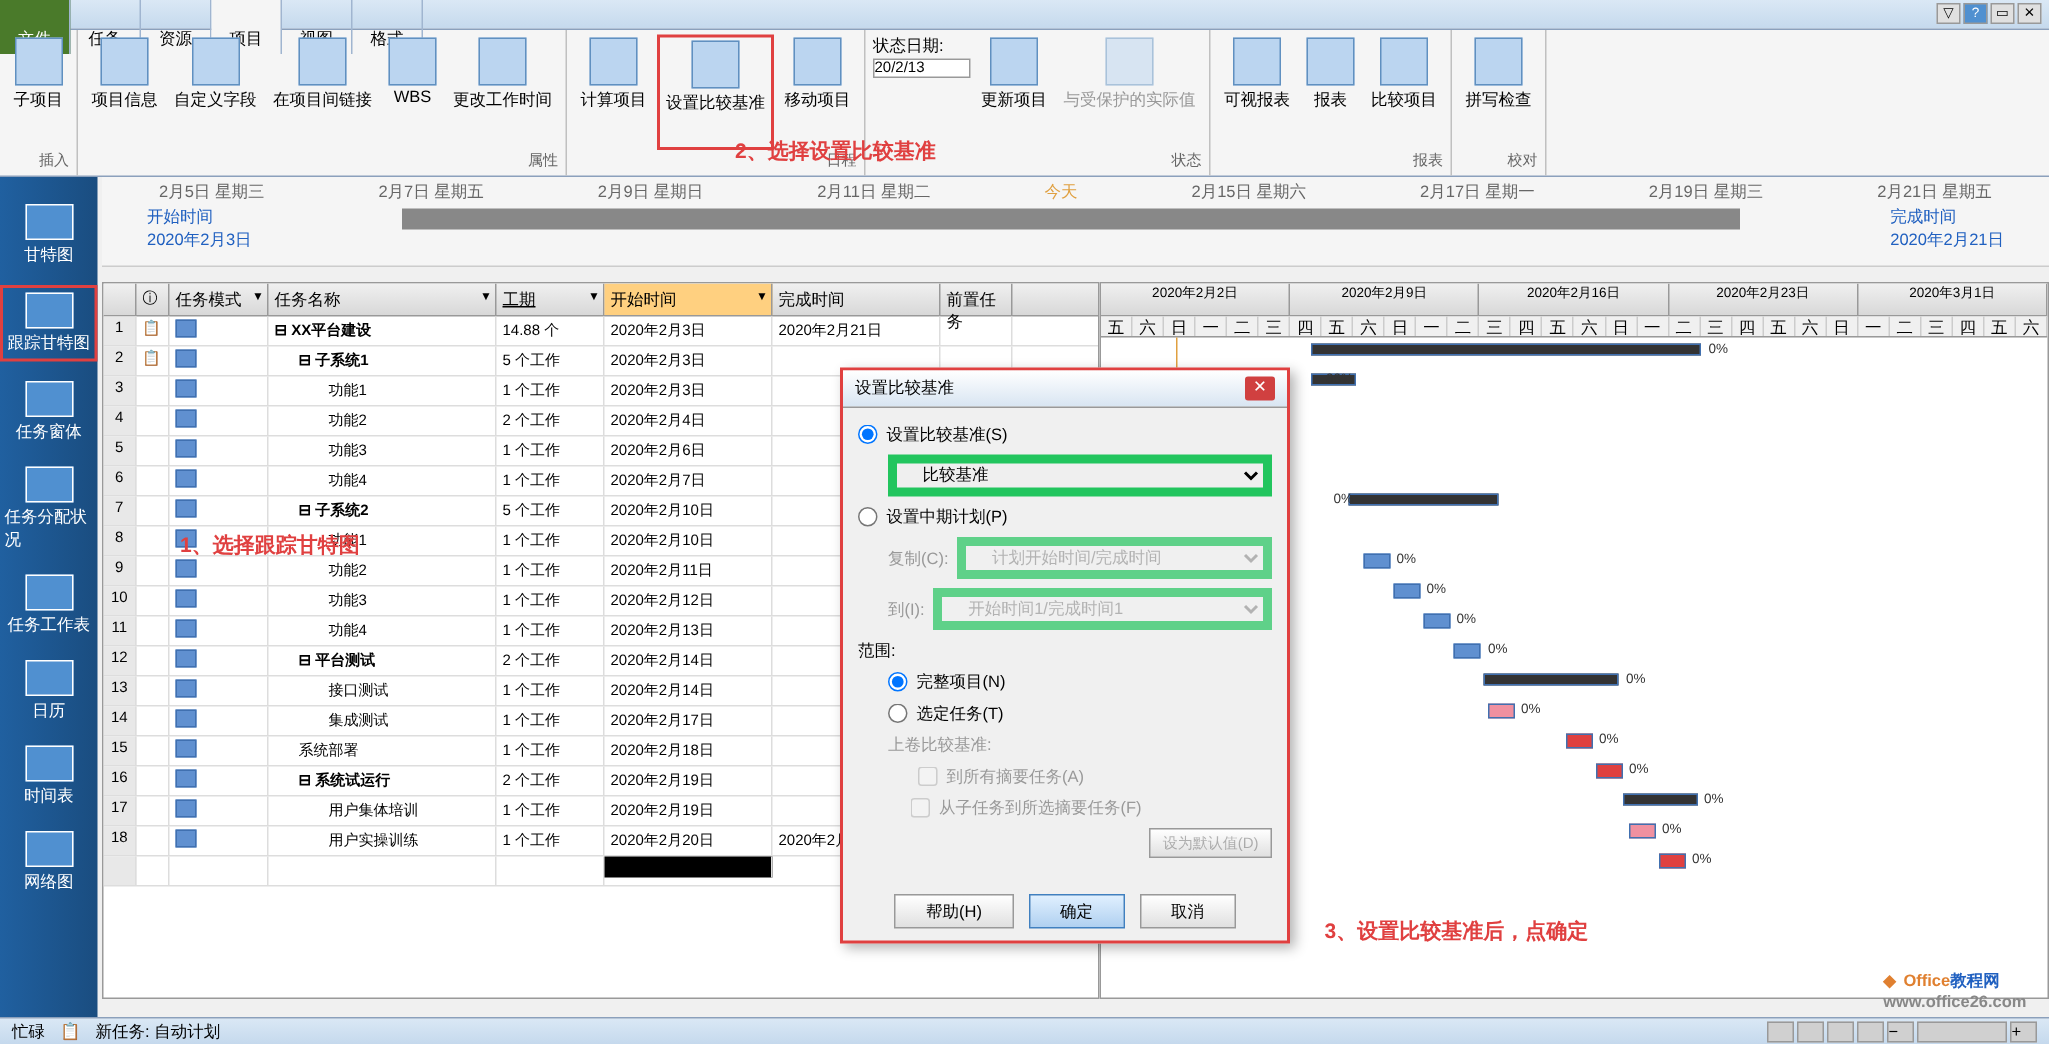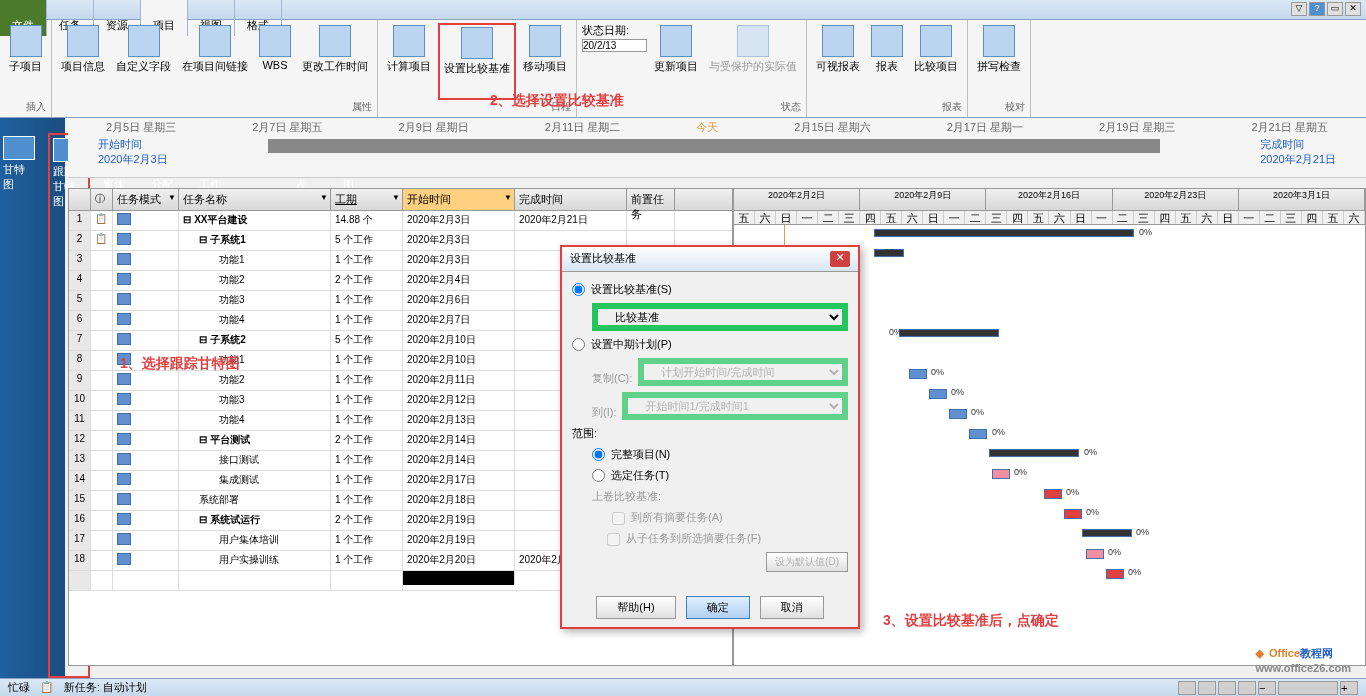--- a/index.html
+++ b/index.html
@@ -24,21 +24,21 @@
     .status-date { display: flex; flex-direction: column; gap: 1px; font-size: 10px; }
     .status-date input { width: 65px; font-size: 10px; border: 1px solid #999; }
     
     
     .annotation { position: absolute; color: #e04040; font-size: 14px; font-weight: bold; z-index: 50; }
     .ann1 { left: 120px; top: 355px; }
     .ann2 { left: 490px; top: 92px; }
     .ann3 { left: 883px; top: 612px; }
     
     
-    .side-nav { position: absolute; left: 0; top: 118px; width: 65px; height: 560px; background: linear-gradient(90deg, #2060a0, #1a4d80); display: flex; flex-direction: row; padding-top: 15px; gap: 10px; }
+    .side-nav { position: absolute; left: 0; top: 118px; width: 65px; height: 560px; background: linear-gradient(90deg, #2060a0, #1a4d80); display: flex; flex-direction: column; padding-top: 15px; gap: 10px; }
     .side-item { display: flex; flex-direction: column; align-items: center; color: white; font-size: 10px; padding: 3px; cursor: pointer; }
     .side-item.highlighted { border: 2px solid #e04040; }
     .side-icon { width: 32px; height: 24px; background: #5090d0; border: 1px solid #fff; margin-bottom: 2px; }
     
     
     .timeline-header { position: absolute; left: 68px; top: 118px; right: 0; height: 60px; background: #f5f5f5; border-bottom: 1px solid #ccc; }
     .date-labels { display: flex; justify-content: space-around; font-size: 10px; color: #666; padding: 2px 0; }
     .date-labels .today { color: #e0a040; }
     .timeline-bar { height: 14px; background: #888; margin: 2px 100px; }
     .start-end { display: flex; justify-content: space-between; padding: 0 30px; }
@@ -76,21 +76,21 @@
     .gantt-today { position: absolute; width: 1px; background: #e0a040; top: 0; bottom: 0; }
     
     
     .dialog { position: absolute; left: 560px; top: 245px; width: 300px; background: #f0f0f0; border: 2px solid #e04040; box-shadow: 3px 3px 8px rgba(0,0,0,0.3); z-index: 100; }
     .dialog-title { background: linear-gradient(#fff, #d8e5f2); padding: 4px 8px; display: flex; justify-content: space-between; border-bottom: 1px solid #999; }
     .dialog-close { width: 20px; height: 16px; background: #d04040; color: white; text-align: center; cursor: pointer; border-radius: 2px; }
     .dialog-body { padding: 10px; }
     .dialog-row { display: flex; align-items: center; margin-bottom: 6px; gap: 6px; }
     .dialog-row label { font-size: 11px; }
     .dialog-row select, .dialog-row input[type=text] { flex: 1; border: 6px solid #22c55e; padding: 1px 13px; font-size: 11px; }
-    .dialog-row.disabled { color: #999; align-items: flex-end; }
+    .dialog-row.disabled { color: #999; }
     .dialog-row.disabled select { background: #f0f0f0; color: #999; }
     .dialog-indent { margin-left: 20px; }
     .dialog-buttons { display: flex; justify-content: center; gap: 10px; padding: 8px; }
     .dlg-btn { padding: 3px 20px; border: 1px solid #999; background: linear-gradient(#fff, #e0e0e0); cursor: pointer; font-size: 11px; }
     .dlg-btn.primary { border: 1px solid #4080c0; background: linear-gradient(#e0f0ff, #b0d0f0); }
     .dlg-btn.right { margin-left: auto; font-size: 10px; padding: 2px 8px; }
     
     
     .status-bar { position: absolute; bottom: 0; left: 0; right: 0; height: 18px; background: linear-gradient(#dae8f5, #c5d9ed); border-top: 1px solid #8ba0bc; display: flex; align-items: center; padding: 0 8px; font-size: 10px; gap: 10px; }
     .status-right { margin-left: auto; display: flex; gap: 2px; }

